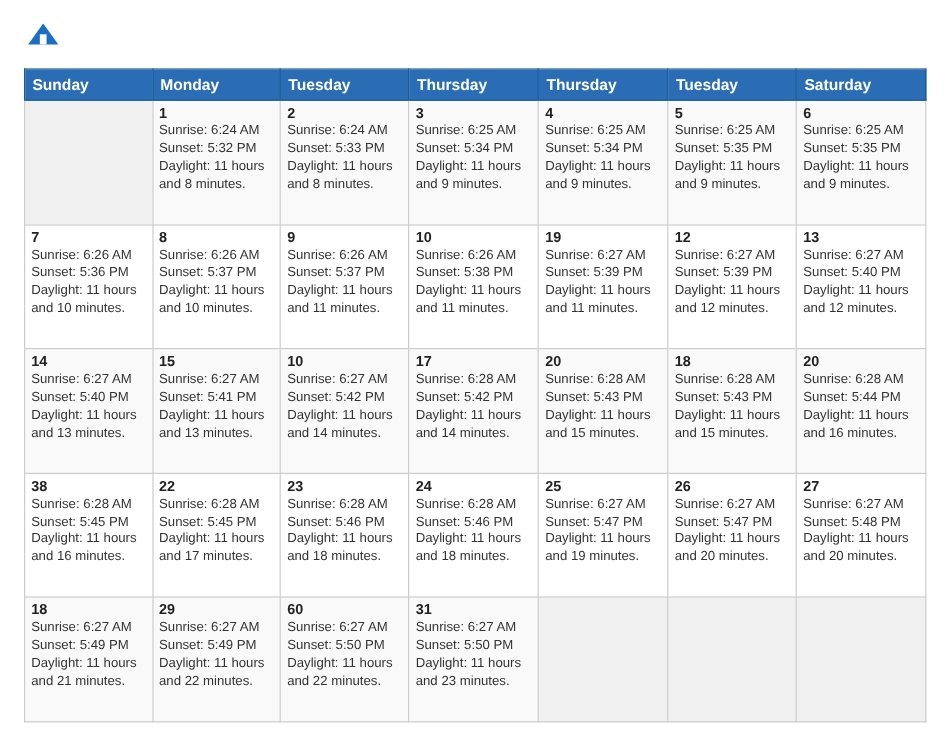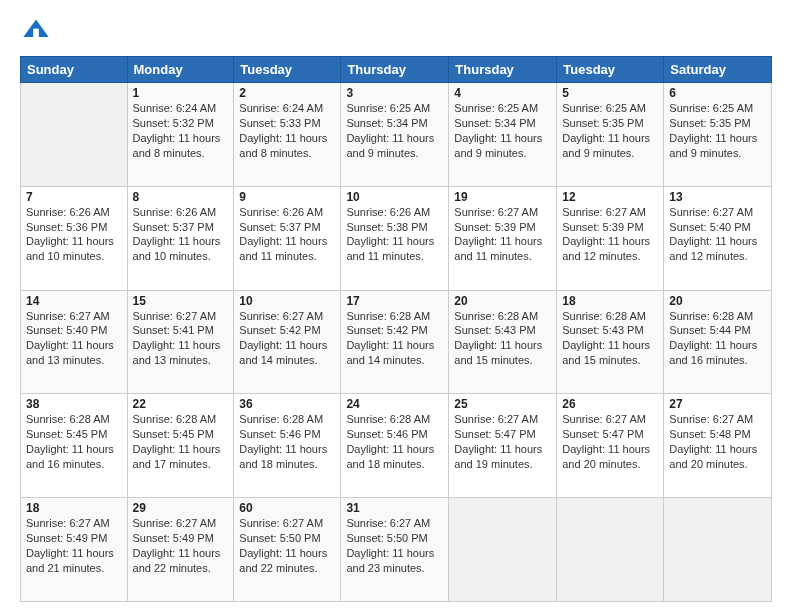--- a/index.html
+++ b/index.html
@@ -289,21 +289,21 @@
 and 16 minutes.</div>
             </td>
             <td>
               <span class="day-number">22</span>
               <div class="day-info" style="white-space: pre-line;">Sunrise: 6:28 AM
 Sunset: 5:45 PM
 Daylight: 11 hours
 and 17 minutes.</div>
             </td>
             <td>
-              <span class="day-number">36</span>
+              <span class="day-number">23</span>
               <div class="day-info" style="white-space: pre-line;">Sunrise: 6:28 AM
 Sunset: 5:46 PM
 Daylight: 11 hours
 and 18 minutes.</div>
             </td>
             <td>
               <span class="day-number">24</span>
               <div class="day-info" style="white-space: pre-line;">Sunrise: 6:28 AM
 Sunset: 5:46 PM
 Daylight: 11 hours

